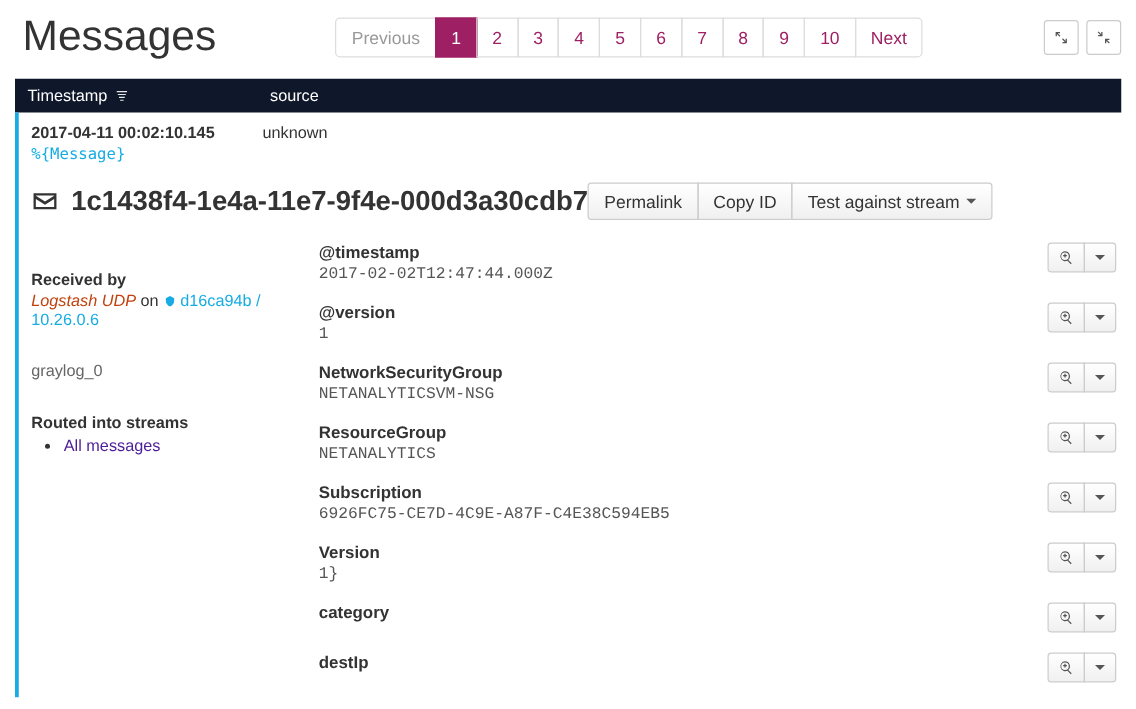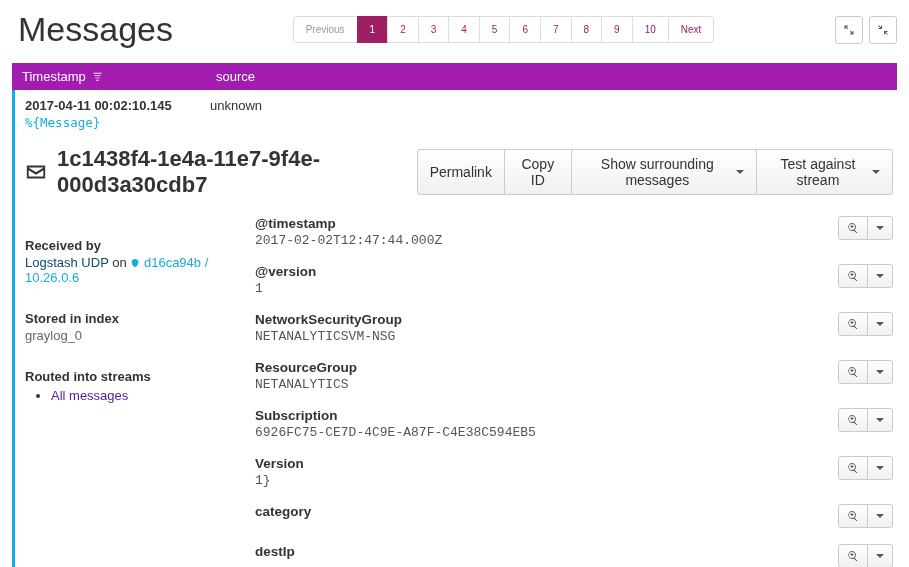--- a/index.html
+++ b/index.html
@@ -31,38 +31,38 @@
     border: 1px solid #ddd;
     margin-left: -1px;
   }
   .pagination li:first-child { border-radius: 4px 0 0 4px; }
   .pagination li:last-child  { border-radius: 0 4px 4px 0; }
   .pagination a {
     display: block;
     padding: 7px 12px;
     color: #9e1f63;
     text-decoration: none;
-    font-size: 10px;
+    font-size: 14px;
   }
   .pagination .disabled a { color: #999; cursor: not-allowed; }
   .pagination .active { background: #9e1f63; border-color: #9e1f63; }
   .pagination .active a { color: #fff; }
   .topright-btns { display: flex; gap: 6px; }
   .icon-btn {
     background: #fff;
     border: 1px solid #ccc;
     border-radius: 3px;
     width: 28px; height: 28px;
     display: flex; align-items: center; justify-content: center;
     cursor: pointer;
     color: #555;
     font-size: 12px;
   }
   .tbl-head {
-    background: #a21caf;
+    background: #0f172a;
     color: #fff;
     display: flex;
     font-size: 13px;
   }
   .tbl-head .col-ts { width: 194px; padding: 6px 10px; display:flex; align-items:center; gap:6px;}
   .tbl-head .col-src { flex: 1; padding: 6px 10px; }
   .sort-icon { font-size: 11px; opacity: .9; }
   .msg-row {
     border-left: 3px solid #16ace3;
     padding-left: 6px;
@@ -105,21 +105,21 @@
   }
   .btn-group .btn:first-child { border-radius: 3px 0 0 3px; margin-left:0;}
   .btn-group .btn:last-child  { border-radius: 0 3px 3px 0; }
   .caret {
     width:0;height:0;border-left:4px solid transparent;border-right:4px solid transparent;border-top:4px solid #555;display:inline-block;
   }
   .detail-body { display:flex; gap: 20px; padding: 0 4px;}
   .meta-col { width: 210px; font-size: 13px;}
   .meta-block { margin-bottom: 14px; margin-top: 26px; }
   .meta-head { font-weight: 700; color:#333; margin-bottom:2px;}
-  .meta-val { color:#0c4a6e; }
+  .meta-val { color:#c2410c; font-style: italic; }
   .meta-link { color:#16ace3; text-decoration:none; font-style: normal;}
   .meta-plain { color:#666; }
   .meta-list { list-style: disc; padding-left: 26px; margin-top:4px; }
   .meta-list a { color:#4c1d95; text-decoration:none; }
   .fields-col { flex:1; }
   .field-row {
     display:flex; align-items:flex-start; 
     padding: 4px 0 12px 0;
   }
   .field-text { flex:1; }
@@ -230,24 +230,20 @@
         <svg width="22" height="22" viewBox="0 0 24 24">
             <path fill="currentColor" d="M2 5h20v14H2V5zm2 2v.3l8 5 8-5V7H4zm16 3-8 5-8-5v7h16v-7z"></path>
           </svg>
       </span>
       <span class="detail-title">1c1438f4-1e4a-11e7-9f4e-000d3a30cdb7</span>
     </div>
     <div class="btn-group">
       <button class="btn">Permalink</button>
       <button class="btn">Copy ID</button>
       <button class="btn">
-        <span>Show surrounding messages</span>
-        <span class="caret"></span>
-      </button>
-      <button class="btn">
         <span>Test against stream</span>
         <span class="caret"></span>
       </button>
     </div>
   </div>
 
   <div class="detail-body">
     <div class="meta-col">
       <div class="meta-block">
         <div class="meta-head">Received by</div>
@@ -256,21 +252,20 @@
           <span class="onword">on</span>
           <a href="#" class="meta-link">
             <svg style="display:inline;vertical-align:-1px" width="10" height="10" viewBox="0 0 24 24">
                 <path fill="#16ace3" d="M12 2 4 6v5c0 5 3.4 9.7 8 11 4.6-1.3 8-6 8-11V6l-8-4z"></path>
               </svg>
             <span>d16ca94b / 10.26.0.6</span>
           </a>
         </div>
       </div>
       <div class="meta-block">
-        <div class="meta-head">Stored in index</div>
         <div class="meta-plain">graylog_0</div>
       </div>
       <div class="meta-block">
         <div class="meta-head">Routed into streams</div>
         <ul class="meta-list">
             <li><a href="#">All messages</a></li>
           </ul>
       </div>
     </div>
 

